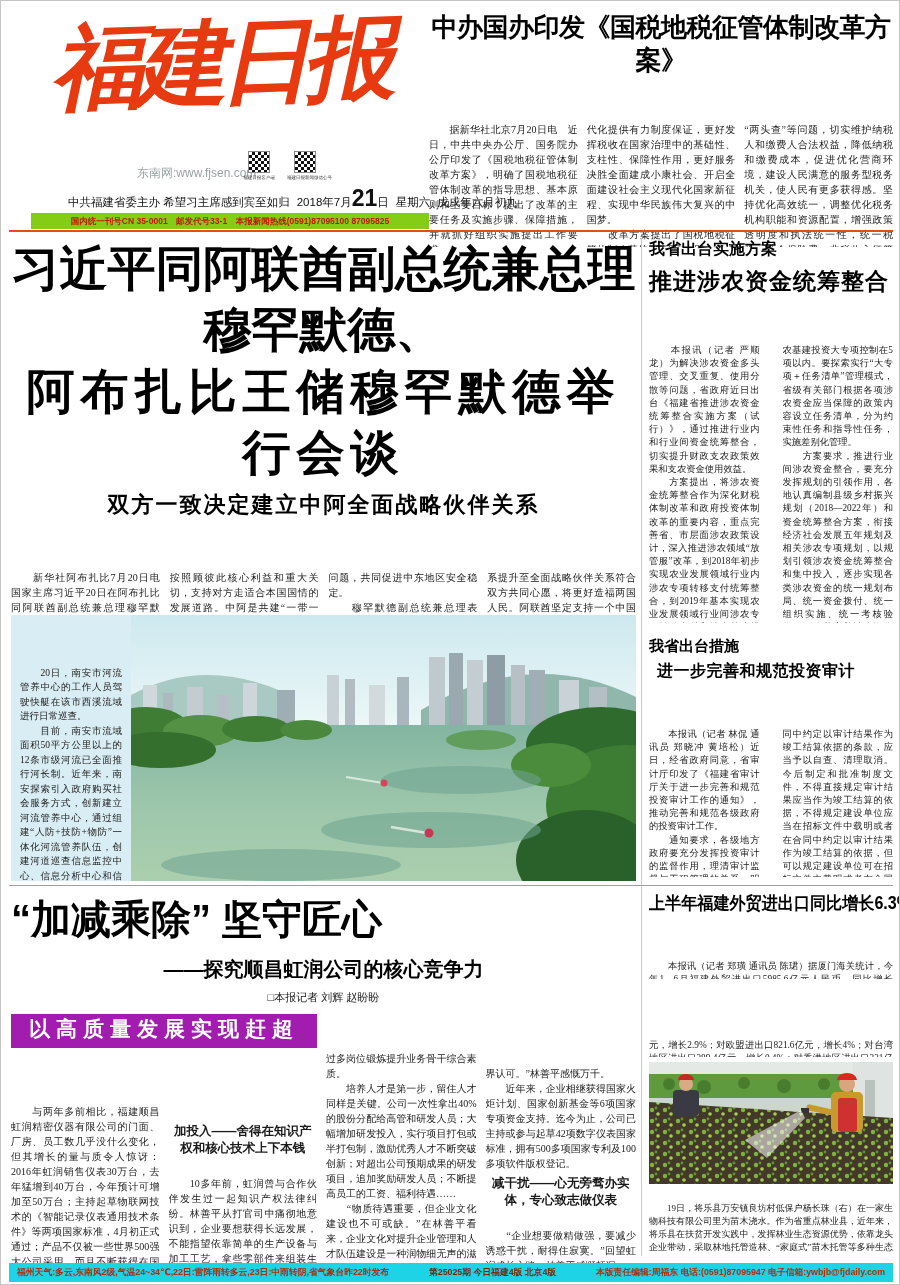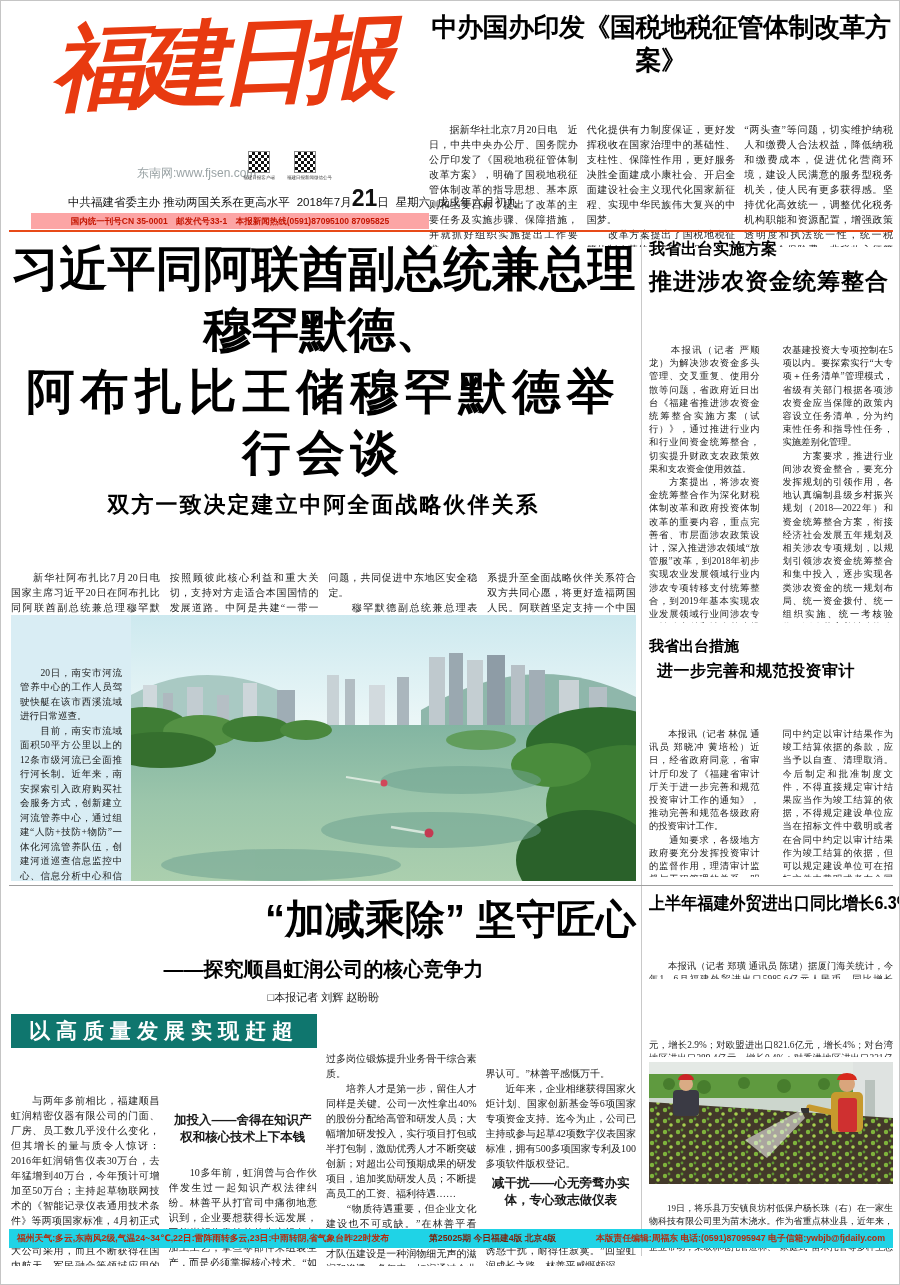--- a/index.html
+++ b/index.html
@@ -35,21 +35,21 @@
     position:absolute; left:52px; top:180px; width:366px; display:flex; align-items:baseline; gap:7px;
     font-family:"Liberation Sans","DejaVu Sans",sans-serif; font-size:11.5px; color:#111; white-space:nowrap;
   }
   .flag {
     width:24px; height:16px; background:#e83a10; align-self:center;
     clip-path:polygon(0 0,100% 30%,52% 52%,100% 100%,0 62%);
   }
   .big-day { font-size:23px; line-height:1;font-weight:bold; }
   .issue-bar {
     position:absolute; left:22px; top:206px; width:398px; height:16px;
-    background:#fca5a5; color:#c41500; text-align:center; line-height:16px;
+    background:#84cc16; color:#c41500; text-align:center; line-height:16px;
     font-family:"Liberation Sans","DejaVu Sans",sans-serif; font-size:8.5px; font-weight:700;
   }
   
   .tax-article { position:absolute; left:428px; top:10px; width:464px; height:216px; }
   .tax-headline { font-size:26px; line-height:1.25; text-align:center; letter-spacing:-0.5px; }
   .tax-cols { display:flex; gap:9px; margin-top:9px; height:162px; }
   .masthead-rule { position:absolute; left:8px; top:229px; width:884px; height:2px; background:#e84a18; }
   
   .lead { position:absolute; left:10px; top:237px; width:625px; }
   .lead-h1 { font-size:48px; line-height:1.28; text-align:center; font-weight:900; letter-spacing:0; }
@@ -77,38 +77,38 @@
   
   .full-rule { position:absolute; left:8px; top:884px; width:884px; height:1px; background:#9f9f9f; }
   
   .trade { position:absolute; left:648px; top:890px; width:244px; }
   .trade-headline { font-size:17.5px; font-weight:900; white-space:nowrap; transform:scaleX(.92); transform-origin:left; }
   .trade-cols { margin-top:8px; height:134px;flex-direction:column; }
   .seedling-photo { margin-top:5px; width:244px; height:122px; display:block; }
   .trade-caption { margin-top:5px; font-size:9px; line-height:13px; text-align:justify; white-space:pre-line; overflow:hidden; height:66px; }
   
   .feature { position:absolute; left:10px; top:891px; width:625px; }
-  .feature-h { font-size:40px; text-align:right; font-weight:900; }
+  .feature-h { font-size:40px; text-align:left; font-weight:900; }
   .feature-sub { font-size:20px; text-align:center; margin-top:9px; }
   .feature-by { font-size:11px; text-align:center; margin-top:7px; font-family:"Liberation Sans","DejaVu Sans",sans-serif; color:#222; }
   .feature-body { display:flex; gap:9px; margin-top:9px; height:252px; }
   .f-left { width:306px; display:flex; flex-direction:column; }
   .banner {
-    height:34px; background:#0f766e; color:#fff; text-align:center;
-    font-family:Liberation Sans, sans-serif; font-weight:900;
-    font-size:21px; line-height:34px; letter-spacing:6px; margin-bottom:8px;
+    height:34px; background:#a21caf; color:#fff; text-align:center;
+    font-family:Liberation Mono, monospace; font-weight:900;
+    font-size:21px; line-height:34px; letter-spacing:6px; margin-bottom:19px;
   }
   .f-left-cols { display:flex; gap:9px; flex:1; overflow:hidden; }
   .f-subhed {
     font-family:"Liberation Sans","DejaVu Sans",sans-serif; font-weight:700;
     font-size:12.5px; line-height:17px; text-align:center; margin:4px 0; white-space:normal;
   }
   
   .footer {
-    position:absolute; left:8px; top:1228px; width:884px; height:19px; background:#1fd3e6;
+    position:absolute; left:8px; top:1262px; width:884px; height:19px; background:#1fd3e6;
     display:flex; justify-content:space-between; align-items:center; padding:0 8px;
     font-family:"Liberation Sans","DejaVu Sans",sans-serif; font-size:8.8px; font-weight:700; color:#b32b0d;
     white-space:nowrap; overflow:hidden; gap:14px;
   }
   .footer .mid { color:#7a1f08; }
 </style>
 </head>
 <body>
 
 <div class="page">
@@ -119,21 +119,21 @@
     <div class="qr qr-app">
       <div class="qr-box"></div>
       <div class="qr-cap">福建日报客户端</div>
     </div>
     <div class="qr qr-wechat">
       <div class="qr-box"></div>
       <div class="qr-cap">福建日报新闻微信公号</div>
     </div>
     <div class="dateline">
       <span class="flag"></span>
-      <span>中共福建省委主办 推动两国关系在更高水平</span>
+      <span>中共福建省委主办 希望习主席感到宾至如归</span>
       <span><span>2018年7月</span><span class="big-day">21</span><span>日</span></span>
       <span>星期六</span>
       <span>戊戌年六月初九</span>
     </div>
     <div class="issue-bar">国内统一刊号CN 35-0001　邮发代号33-1　本报新闻热线(0591)87095100 87095825</div>
   </div>
 
   <div class="tax-article">
     <h2 class="hed tax-headline">中办国办印发《国税地税征管体制改革方案》</h2>
     <div class="tax-cols">

